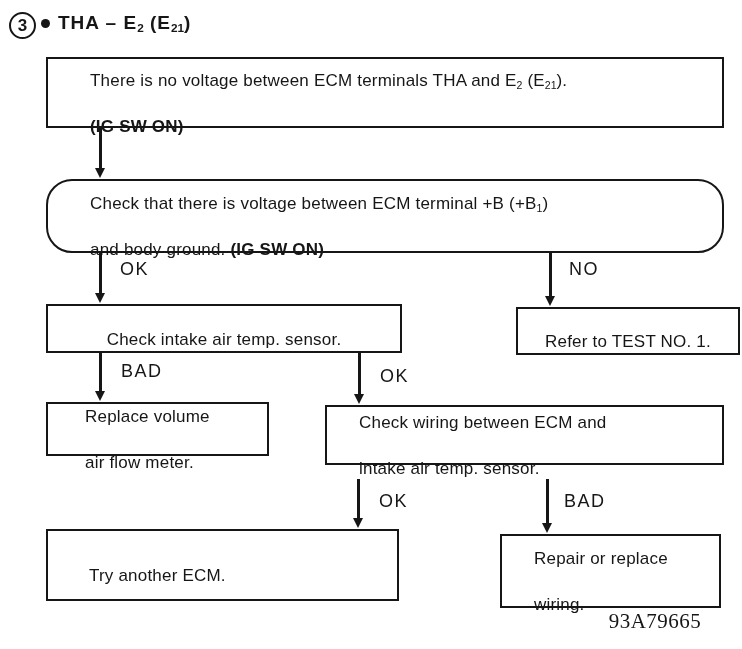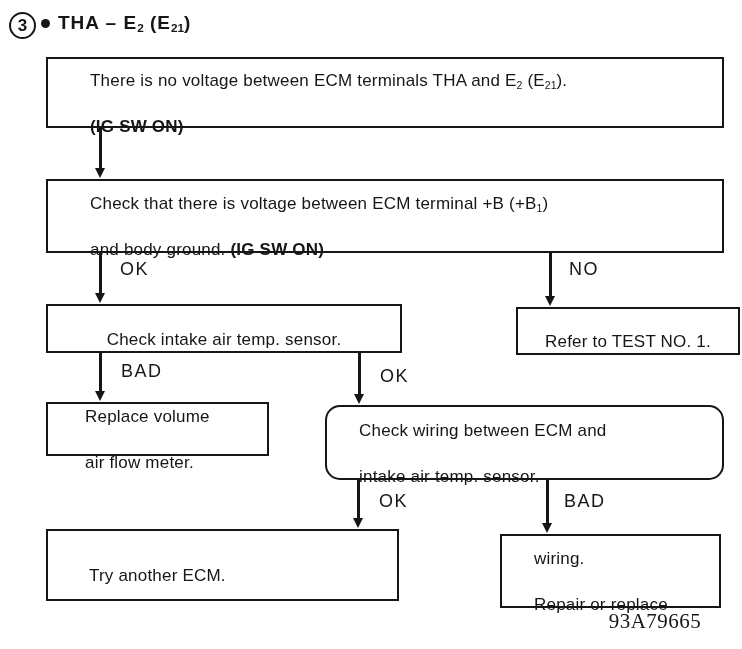--- a/index.html
+++ b/index.html
@@ -61,25 +61,25 @@
     justify-content: center;
     font-size: 17px;
     line-height: 24px;
     letter-spacing: 0.2px;
   }
   .flow-box .bline { white-space: nowrap; margin-top: 22px; }
   .bold { font-weight: bold; }
   .centered { text-align: center; justify-content: center; }
 
   .box-no-voltage   { left: 46px;  top: 57px;  width: 678px; height: 71px; padding-left: 42px; }
-  .box-check-plusb  { left: 46px;  top: 179px; width: 678px; height: 74px; padding-left: 42px; }
+  .box-check-plusb  { left: 46px;  top: 179px; width: 678px; height: 74px; padding-left: 42px; border-radius: 26px; }
   .box-check-sensor { left: 46px;  top: 304px; width: 356px; height: 49px; }
   .box-refer-test   { left: 516px; top: 307px; width: 224px; height: 48px; }
   .box-replace-afm  { left: 46px;  top: 402px; width: 223px; height: 54px; padding-left: 37px; }
-  .box-check-wiring { left: 325px; top: 405px; width: 399px; height: 75px; padding-left: 32px; border-radius: 15px; }
+  .box-check-wiring { left: 325px; top: 405px; width: 399px; height: 60px; padding-left: 32px; }
   .box-try-ecm      { left: 46px;  top: 529px; width: 353px; height: 72px; padding-left: 41px; }
   .box-repair-wiring{ left: 500px; top: 534px; width: 221px; height: 74px; padding-left: 32px; }
 
   
   .arrow {
     position: absolute;
     width: 2.5px;
     background: #161616;
   }
   .arrow::after {
@@ -181,19 +181,19 @@
   <div class="arrow arrow-ok-3"></div>
   <div class="elabel elabel-ok-3">OK</div>
   <div class="arrow arrow-bad-2"></div>
   <div class="elabel elabel-bad-2">BAD</div>
 
   <div class="flow-box box-try-ecm">
     <div class="bline">Try another ECM.</div>
   </div>
 
   <div class="flow-box box-repair-wiring">
+    <div class="bline">Repair or replace</div>
     <div class="bline">wiring.</div>
-    <div class="bline">Repair or replace</div>
   </div>
 
   <div class="figure-code">93A79665</div>
 
 </div>
 
 </body></html>

